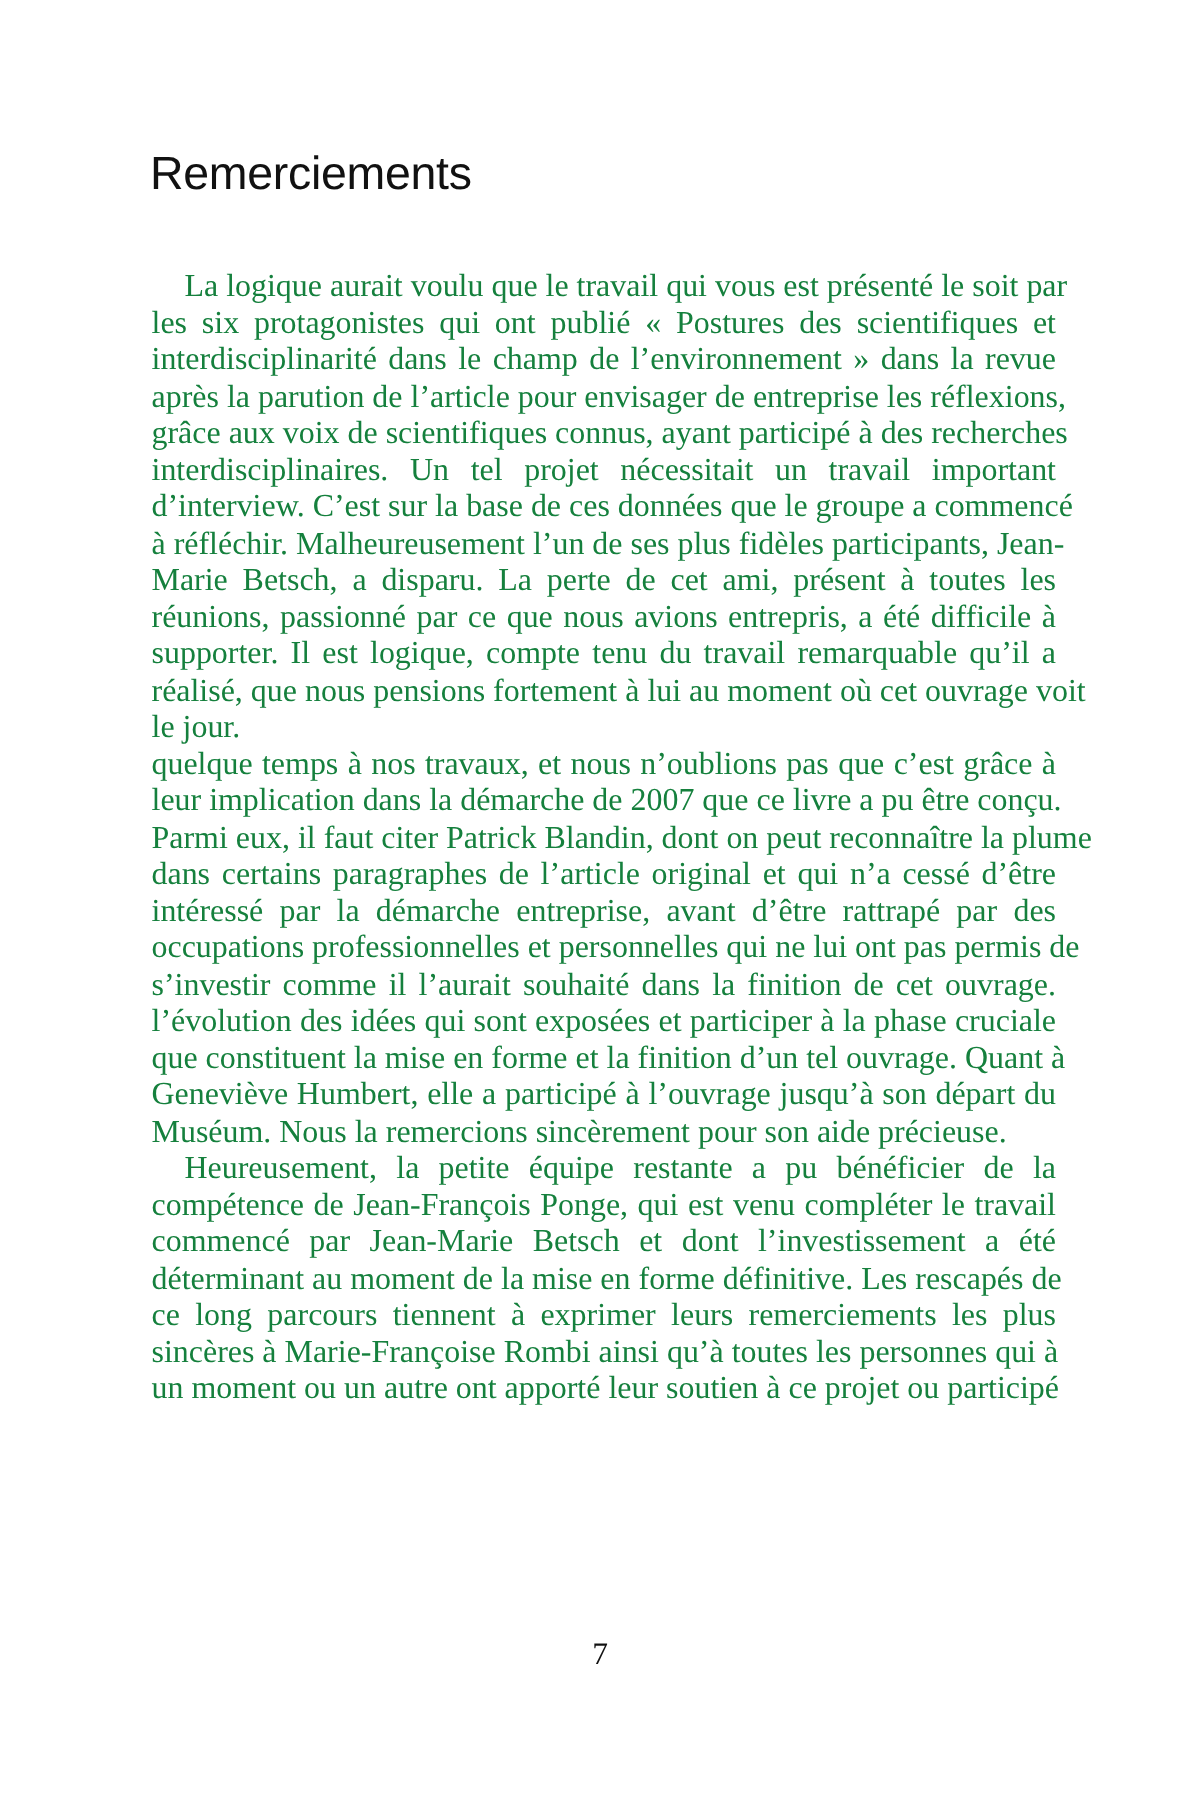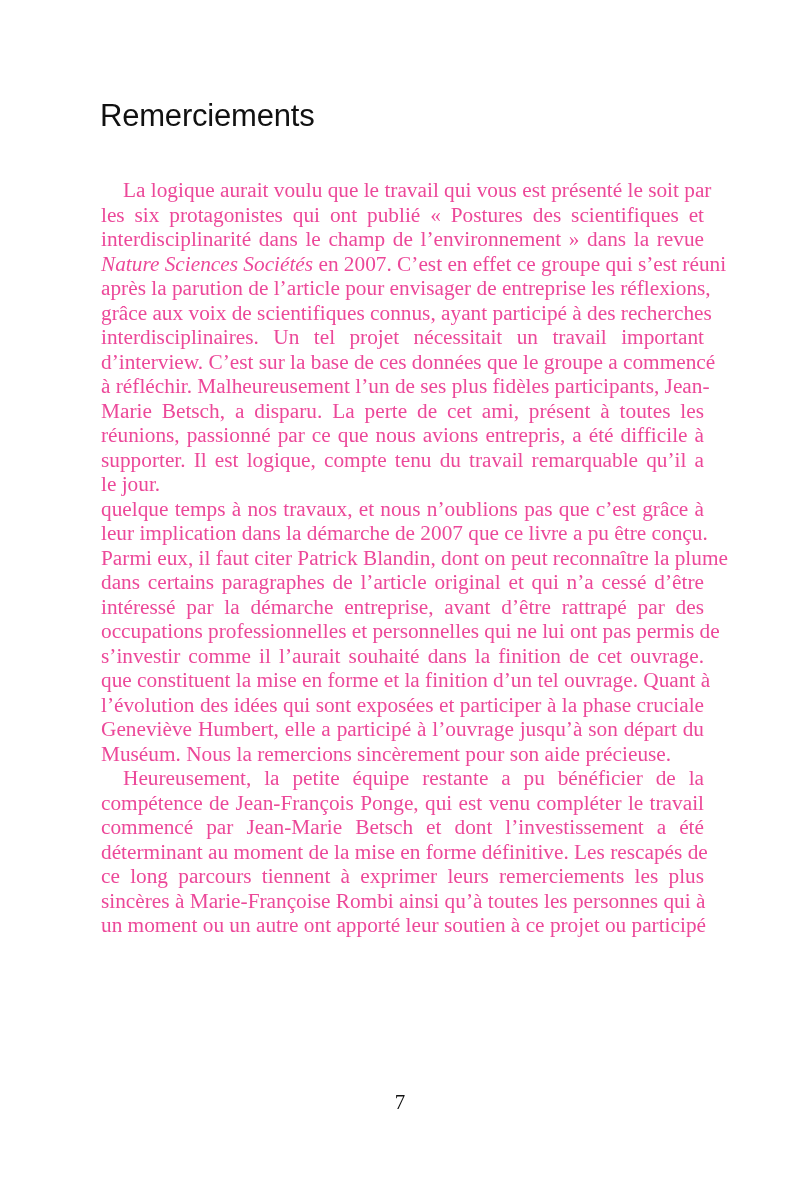--- a/index.html
+++ b/index.html
@@ -5,21 +5,21 @@
   html, body { margin: 0; padding: 0; background: #ffffff; }
   body { width: 800px; height: 1198px; position: relative; overflow: hidden; }
   .page { position: absolute; left: 0; top: 0; width: 800px; height: 898px; background: #ffffff; color: #000; }
   .title {
     position: absolute; left: 100px; top: 98px;
     font-family: "Liberation Sans", sans-serif;
     font-size: 31px; font-weight: normal; color: #111; margin: 0; letter-spacing: -0.2px;
   }
   .body {
     position: absolute; left: 101px; top: 178px; width: 603px;
-    font-family: "Liberation Serif", serif; font-size: 21.3px; color: #ec4899;
+    font-family: "Liberation Serif", serif; font-size: 21.3px; color: #15803d;
   }
   .line {
     display: block; height: 24.5px; line-height: 24.5px; white-space: nowrap;
     text-align: justify; text-align-last: justify;
   }
   .line.last { text-align-last: left; }
   .line.indent { padding-left: 22px; }
   .line i { font-style: italic; }
   .page-number {
     position: absolute; left: 0; width: 800px; top: 1090px; text-align: center;
@@ -29,41 +29,41 @@
 </head>
 <body>
 
 <div class="page">
   <h1 class="title">Remerciements</h1>
   <div class="body" id="body-text">
       <div>
         <span class="line indent">La logique aurait voulu que le travail qui vous est présenté le soit par</span>
         <span class="line">les six protagonistes qui ont publié « Postures des scientifiques et</span>
         <span class="line">interdisciplinarité dans le champ de l’environnement » dans la revue</span>
-        <span class="line"><i>Nature Sciences Sociétés</i> en 2007. C’est en effet ce groupe qui s’est réuni</span>
         <span class="line">après la parution de l’article pour envisager de entreprise les réflexions,</span>
         <span class="line">grâce aux voix de scientifiques connus, ayant participé à des recherches</span>
         <span class="line">interdisciplinaires. Un tel projet nécessitait un travail important</span>
         <span class="line">d’interview. C’est sur la base de ces données que le groupe a commencé</span>
         <span class="line">à réfléchir. Malheureusement l’un de ses plus fidèles participants, Jean-</span>
         <span class="line">Marie Betsch, a disparu. La perte de cet ami, présent à toutes les</span>
         <span class="line">réunions, passionné par ce que nous avions entrepris, a été difficile à</span>
         <span class="line">supporter. Il est logique, compte tenu du travail remarquable qu’il a</span>
+        <span class="line">réalisé, que nous pensions fortement à lui au moment où cet ouvrage voit</span>
         <span class="line last">le jour.</span>
       </div>
       <div>
         <span class="line">quelque temps à nos travaux, et nous n’oublions pas que c’est grâce à</span>
         <span class="line">leur implication dans la démarche de 2007 que ce livre a pu être conçu.</span>
         <span class="line">Parmi eux, il faut citer Patrick Blandin, dont on peut reconnaître la plume</span>
         <span class="line">dans certains paragraphes de l’article original et qui n’a cessé d’être</span>
         <span class="line">intéressé par la démarche entreprise, avant d’être rattrapé par des</span>
         <span class="line">occupations professionnelles et personnelles qui ne lui ont pas permis de</span>
         <span class="line">s’investir comme il l’aurait souhaité dans la finition de cet ouvrage.</span>
+        <span class="line">l’évolution des idées qui sont exposées et participer à la phase cruciale</span>
         <span class="line">que constituent la mise en forme et la finition d’un tel ouvrage. Quant à</span>
-        <span class="line">l’évolution des idées qui sont exposées et participer à la phase cruciale</span>
         <span class="line">Geneviève Humbert, elle a participé à l’ouvrage jusqu’à son départ du</span>
         <span class="line last">Muséum. Nous la remercions sincèrement pour son aide précieuse.</span>
       </div>
       <div>
         <span class="line indent">Heureusement, la petite équipe restante a pu bénéficier de la</span>
         <span class="line">compétence de Jean-François Ponge, qui est venu compléter le travail</span>
         <span class="line">commencé par Jean-Marie Betsch et dont l’investissement a été</span>
         <span class="line">déterminant au moment de la mise en forme définitive. Les rescapés de</span>
         <span class="line">ce long parcours tiennent à exprimer leurs remerciements les plus</span>
         <span class="line">sincères à Marie-Françoise Rombi ainsi qu’à toutes les personnes qui à</span>

